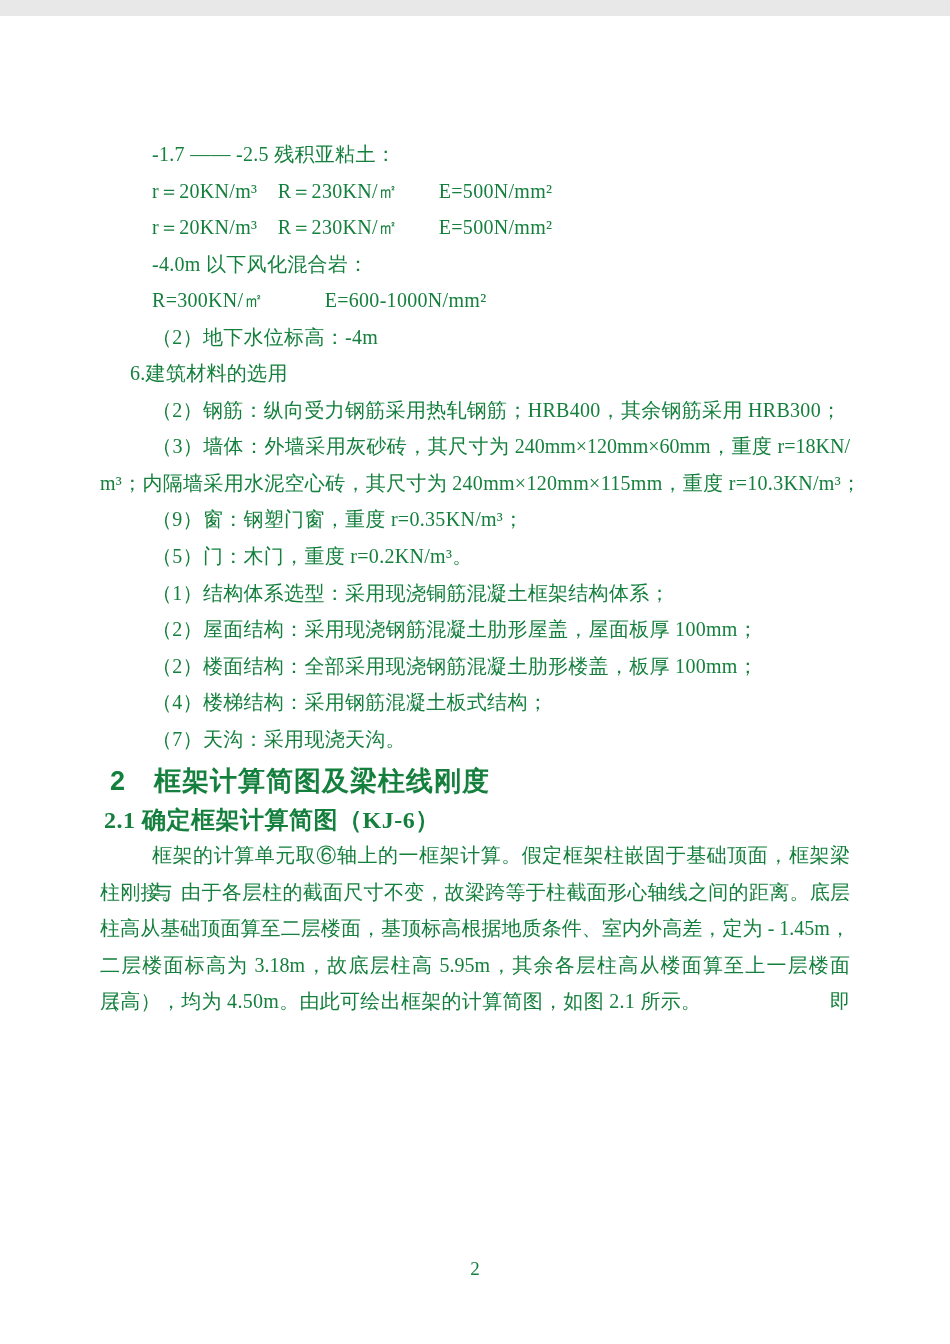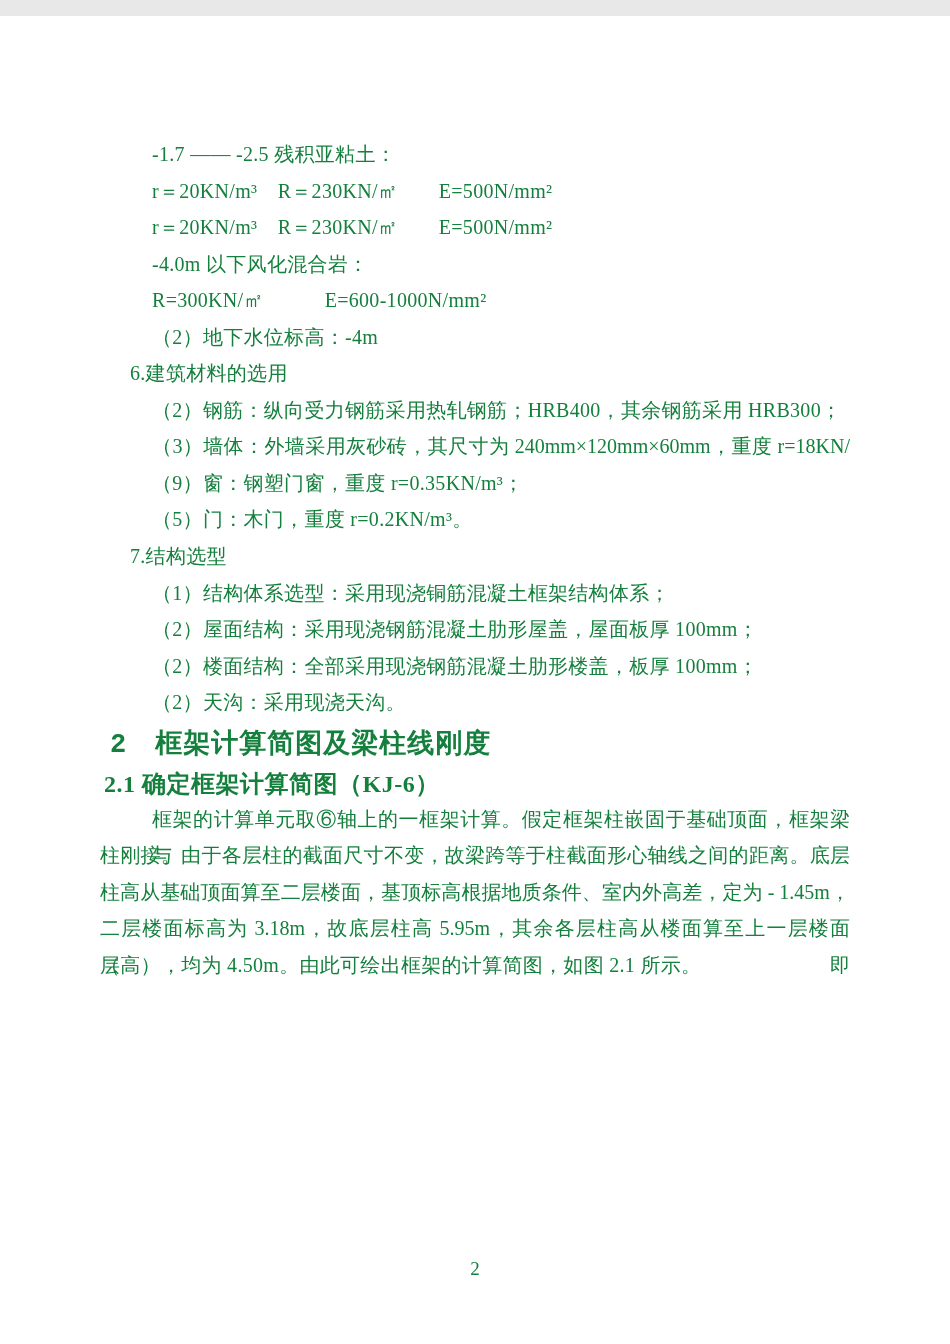--- a/index.html
+++ b/index.html
@@ -26,21 +26,21 @@
   .indent0{padding-left:0;}
   .indent1{padding-left:30px;}
   .indent2{padding-left:52px;}
   .justify{
     white-space:normal;
     text-align:justify;
     text-align-last:justify;
     letter-spacing:0;
   }
   .h1{
-    font-family:Liberation Mono, monospace;
+    font-family:Liberation Sans, sans-serif;
     font-weight:bold;
     font-size:27px;
     line-height:44px;height:44px;
     margin-top:2px;
     padding-left:10px;
     white-space:pre;
     letter-spacing:1px;
   }
   .h2{
     font-family:Liberation Serif, serif;
@@ -66,27 +66,28 @@
   <div class="content">
       <div class="line indent2">-1.7 —— -2.5 残积亚粘土：</div>
       <div class="line indent2">r＝20KN/m³　R＝230KN/㎡　　E=500N/mm²</div>
       <div class="line indent2">r＝20KN/m³　R＝230KN/㎡　　E=500N/mm²</div>
       <div class="line indent2">-4.0m 以下风化混合岩：</div>
       <div class="line indent2">R=300KN/㎡　　　E=600-1000N/mm²</div>
       <div class="line indent2">（2）地下水位标高：-4m</div>
       <div class="line indent1">6.建筑材料的选用</div>
       <div class="line indent2">（2）钢筋：纵向受力钢筋采用热轧钢筋；HRB400，其余钢筋采用 HRB300；</div>
       <div class="line indent2 justify">（3）墙体：外墙采用灰砂砖，其尺寸为 240mm×120mm×60mm，重度 r=18KN/</div>
+      <div class="line indent0">m³；内隔墙采用水泥空心砖，其尺寸为 240mm×120mm×115mm，重度 r=10.3KN/m³；</div>
       <div class="line indent2">（9）窗：钢塑门窗，重度 r=0.35KN/m³；</div>
       <div class="line indent2">（5）门：木门，重度 r=0.2KN/m³。</div>
-      <div class="line indent1">7.结构选型</div>
       <div class="line indent2">（1）结构体系选型：采用现浇铜筋混凝土框架结构体系；</div>
       <div class="line indent2">（2）屋面结构：采用现浇钢筋混凝土肋形屋盖，屋面板厚 100mm；</div>
       <div class="line indent2">（2）楼面结构：全部采用现浇钢筋混凝土肋形楼盖，板厚 100mm；</div>
-      <div class="line indent2">（2）天沟：采用现浇天沟。</div>
+      <div class="line indent2">（4）楼梯结构：采用钢筋混凝土板式结构；</div>
+      <div class="line indent2">（7）天沟：采用现浇天沟。</div>
       <div class="h1">2　框架计算简图及梁柱线刚度</div>
       <div class="h2">2.1 确定框架计算简图（KJ-6）</div>
       <div class="line indent2 justify">框架的计算单元取⑥轴上的一框架计算。假定框架柱嵌固于基础顶面，框架梁与</div>
       <div class="line indent0 justify">柱刚接。由于各层柱的截面尺寸不变，故梁跨等于柱截面形心轴线之间的距离。底层</div>
       <div class="line indent0 justify">柱高从基础顶面算至二层楼面，基顶标高根据地质条件、室内外高差，定为 - 1.45m，</div>
       <div class="line indent0 justify">二层楼面标高为 3.18m，故底层柱高 5.95m，其余各层柱高从楼面算至上一层楼面（即</div>
       <div class="line indent0">层高），均为 4.50m。由此可绘出框架的计算简图，如图 2.1 所示。</div>
     </div>
   <div class="page-number">2</div>
 </div>

